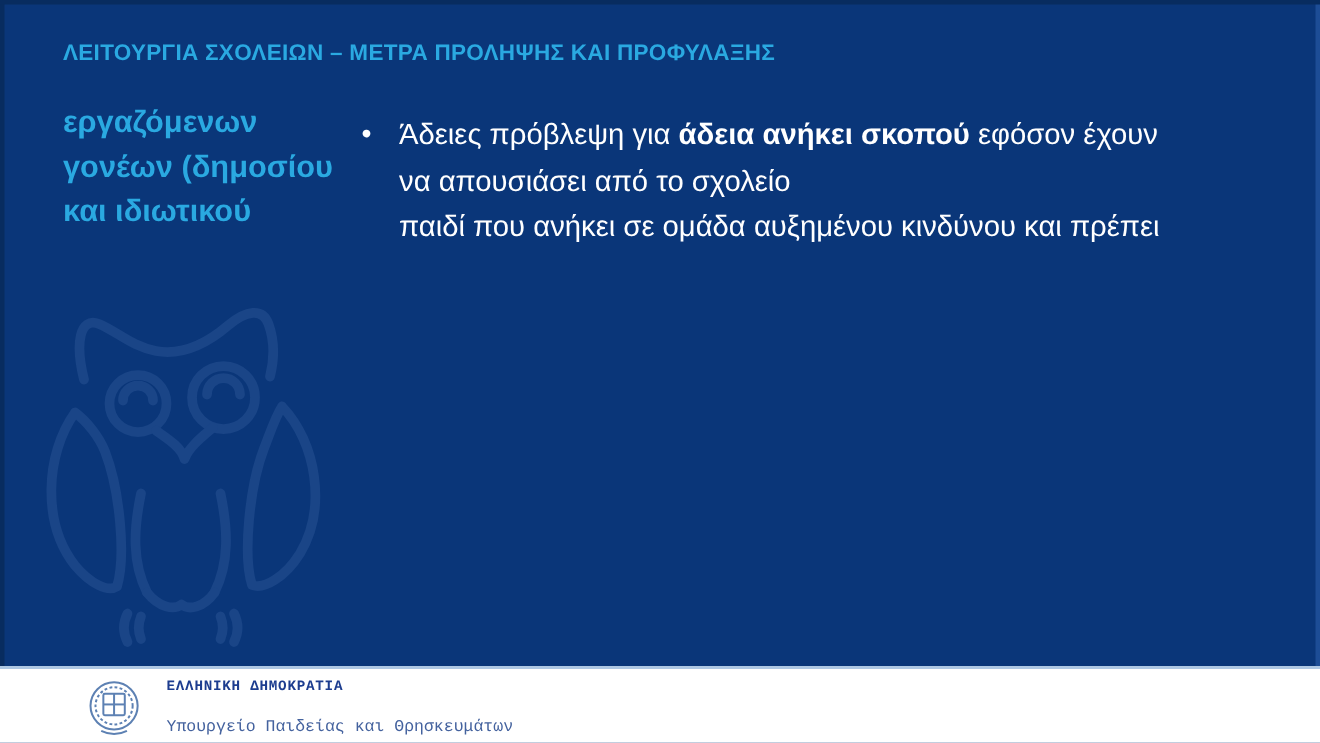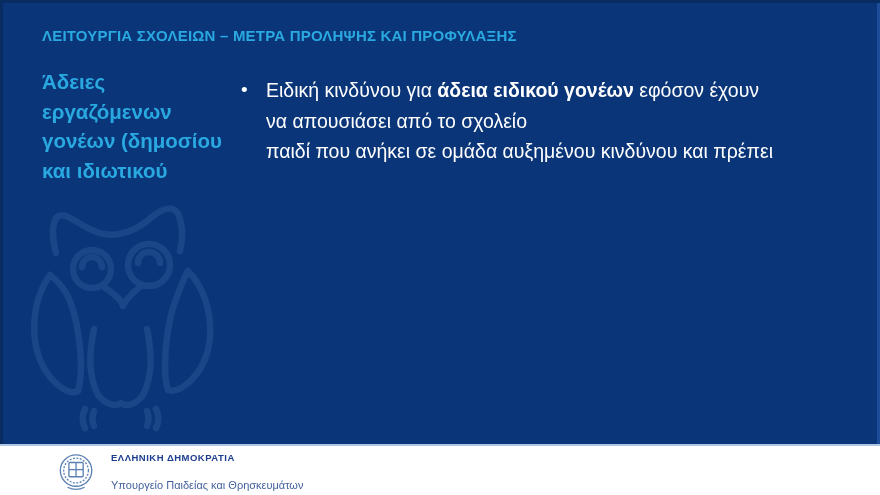--- a/index.html
+++ b/index.html
@@ -85,20 +85,21 @@
   }
   .emblem path, .emblem circle, .emblem rect, .emblem line{
     fill:none;
     stroke:var(--emblem-stroke);
     stroke-width:1.4;
   }
   .footer-text{
     margin-left:13px;
     display:flex;flex-direction:column;
     justify-content:center;
+    font-family:Liberation Mono, monospace;
   }
   .footer-org{
     font-size:9.5px;font-weight:bold;
     letter-spacing:0.5px;
     color:var(--footer-title);
   }
   .footer-ministry{
     margin-top:16px;
     font-size:11px;
     color:var(--footer-subtitle);
@@ -125,30 +126,29 @@
       <path d="M 66 126 C 61 150, 60 172, 70 192"></path>
       <path d="M 119 126 C 124 150, 125 172, 115 192"></path>
       <path d="M 70 192 C 78 202, 88 204, 93 200 C 98 204, 108 202, 115 192"></path>
       <path d="M 57 206 C 54 212, 54 219, 57 225"></path>
       <path d="M 66 208 C 64 213, 64 218, 66 223"></path>
       <path d="M 128 206 C 131 212, 131 219, 128 225"></path>
       <path d="M 119 208 C 121 213, 121 218, 119 223"></path>
     </svg>
 
     <div class="sidebar-heading">
-        <div>Άδειες</div>
         <div>εργαζόμενων</div>
         <div>γονέων (δημοσίου</div>
         <div>και ιδιωτικού</div>
       </div>
 
     <div class="bullet-item">
       <span class="bullet-marker">•</span>
       <div class="bullet-text">
-          <div><span>Ειδική κινδύνου για </span><span class="b">άδεια ειδικού γονέων</span><span> εφόσον έχουν</span></div>
+          <div><span>Άδειες πρόβλεψη για </span><span class="b">άδεια ανήκει σκοπού</span><span> εφόσον έχουν</span></div>
           <div><span>να απουσιάσει από το σχολείο</span></div>
           <div><span>παιδί που ανήκει σε ομάδα αυξημένου κινδύνου και πρέπει</span></div>
         </div>
     </div>
 
   </div>
 
   <div class="footer">
 
     <svg class="emblem" viewBox="0 0 44 42" aria-hidden="true">

